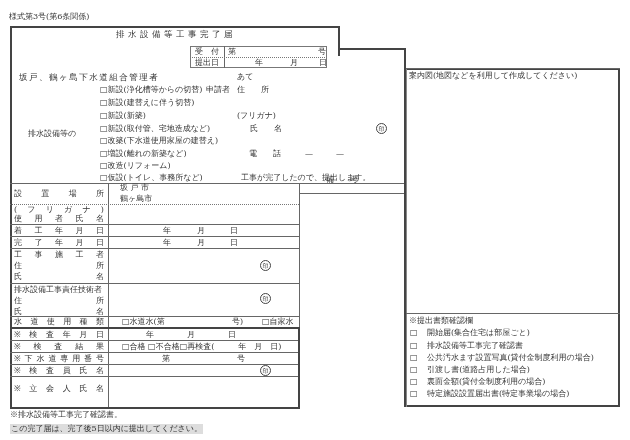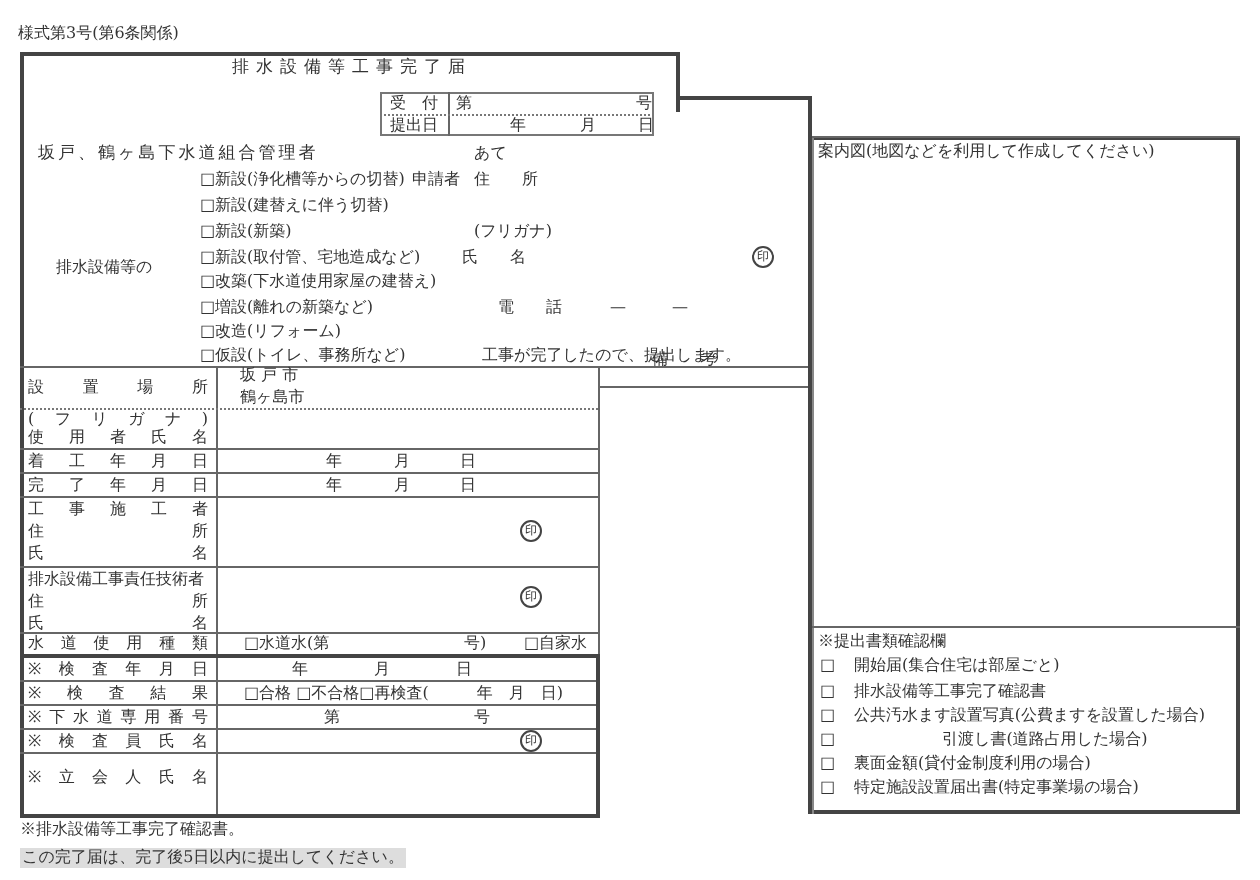--- a/index.html
+++ b/index.html
@@ -58,21 +58,21 @@
 <div class="txt" style="left:100px;top:137px;">□改築(下水道使用家屋の建替え)</div>
 <div class="txt" style="left:100px;top:150px;">□増設(離れの新築など)</div>
 <div class="txt" style="left:100px;top:162px;">□改造(リフォーム)</div>
 <div class="txt" style="left:100px;top:174px;">□仮設(トイレ、事務所など)</div>
 
 <div class="txt" style="left:206px;top:86px;text-align:right;">申請者</div>
 <div class="txt" style="left:237px;top:86px;">住　　所</div>
 <div class="field" style="left:275px;top:84px;width:120px;height:11px;"></div>
 <div class="txt" style="left:237px;top:112px;">(フリガナ)</div>
 <div class="field" style="left:275px;top:110px;width:120px;height:11px;"></div>
-<div class="txt" style="left:231px;top:125px;text-align:right;">氏　　名</div>
+<div class="txt" style="left:250px;top:125px;text-align:right;">氏　　名</div>
 <div class="field" style="left:275px;top:123px;width:100px;height:11px;"></div>
 <div class="seal" style="left:376px;top:123px;">印</div>
 <div class="txt" style="left:249px;top:150px;">電　　話</div>
 <div class="field" style="left:275px;top:148px;width:90px;height:11px;"></div>
 <div class="txt" style="left:305px;top:150px;">—</div>
 <div class="txt" style="left:336px;top:150px;">—</div>
 <div class="txt" style="left:241px;top:174px;">工事が完了したので、提出します。</div>
 
 <div class="abs" style="left:404px;top:68px;width:216px;height:339px;border:2px solid #444;border-left:none;box-sizing:border-box;"></div>
 <div class="vl" style="left:406px;top:68px;height:339px;border-left-color:#888;"></div>
@@ -80,23 +80,23 @@
 <div class="txt" style="left:409px;top:72px;">案内図(地図などを利用して作成してください)</div>
 <div class="field" style="left:408px;top:84px;width:210px;height:225px;"></div>
 <div class="hl" style="left:406px;top:313px;width:214px;"></div>
 
 <div class="txt" style="left:409px;top:317px;">※提出書類確認欄</div>
 <div class="txt" style="left:410px;top:329px;">□</div>
 <div class="txt" style="left:427px;top:329px;">開始届(集合住宅は部屋ごと)</div>
 <div class="txt" style="left:410px;top:342px;">□</div>
 <div class="txt" style="left:427px;top:342px;">排水設備等工事完了確認書</div>
 <div class="txt" style="left:410px;top:354px;">□</div>
-<div class="txt" style="left:427px;top:354px;">公共汚水ます設置写真(公費ますを設置した場合)</div>
+<div class="txt" style="left:427px;top:354px;">公共汚水ます設置写真(貸付金制度利用の場合)</div>
 <div class="txt" style="left:410px;top:366px;">□</div>
-<div class="txt" style="left:427px;top:366px;margin-left:44px;">引渡し書(道路占用した場合)</div>
+<div class="txt" style="left:427px;top:366px;">引渡し書(道路占用した場合)</div>
 <div class="txt" style="left:410px;top:378px;">□</div>
 <div class="txt" style="left:427px;top:378px;">裏面金額(貸付金制度利用の場合)</div>
 <div class="txt" style="left:410px;top:390px;">□</div>
 <div class="txt" style="left:427px;top:390px;">特定施設設置届出書(特定事業場の場合)</div>
 
 <div class="hl" style="left:10px;top:183px;width:394px;"></div>
 <div class="vl" style="left:108px;top:183px;height:224px;"></div>
 <div class="vl" style="left:299px;top:183px;height:224px;"></div>
 <div class="hl" style="left:299px;top:193px;width:105px;"></div>
 <div class="txt" style="left:326px;top:176px;">備　　考</div>

